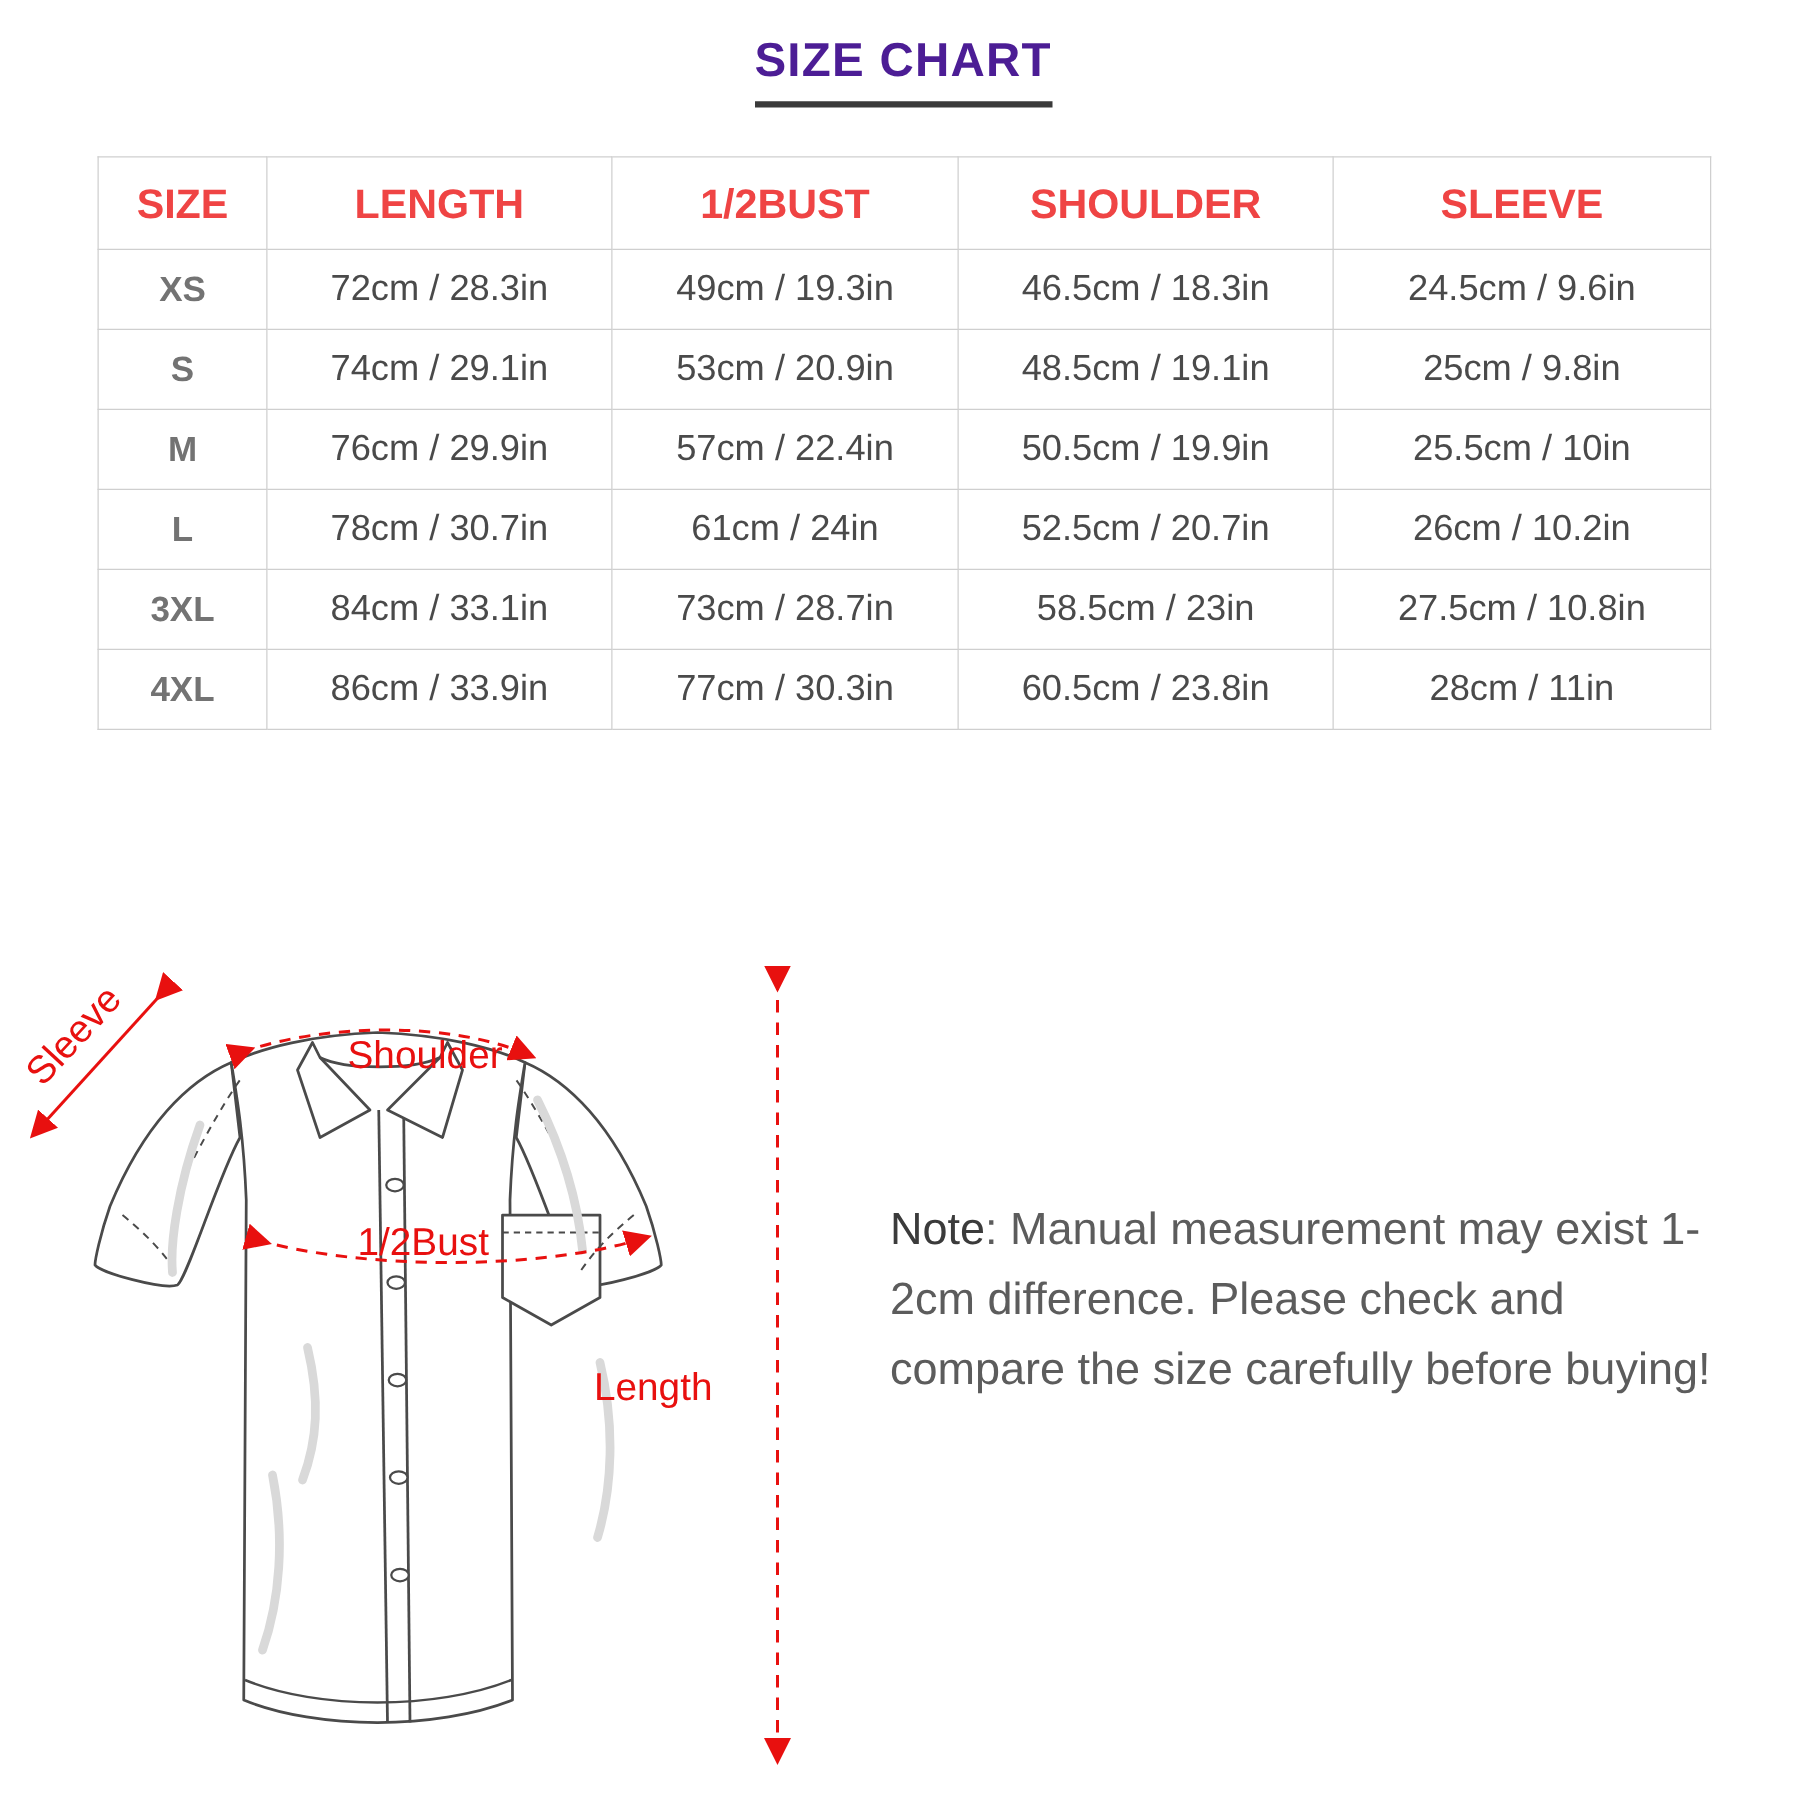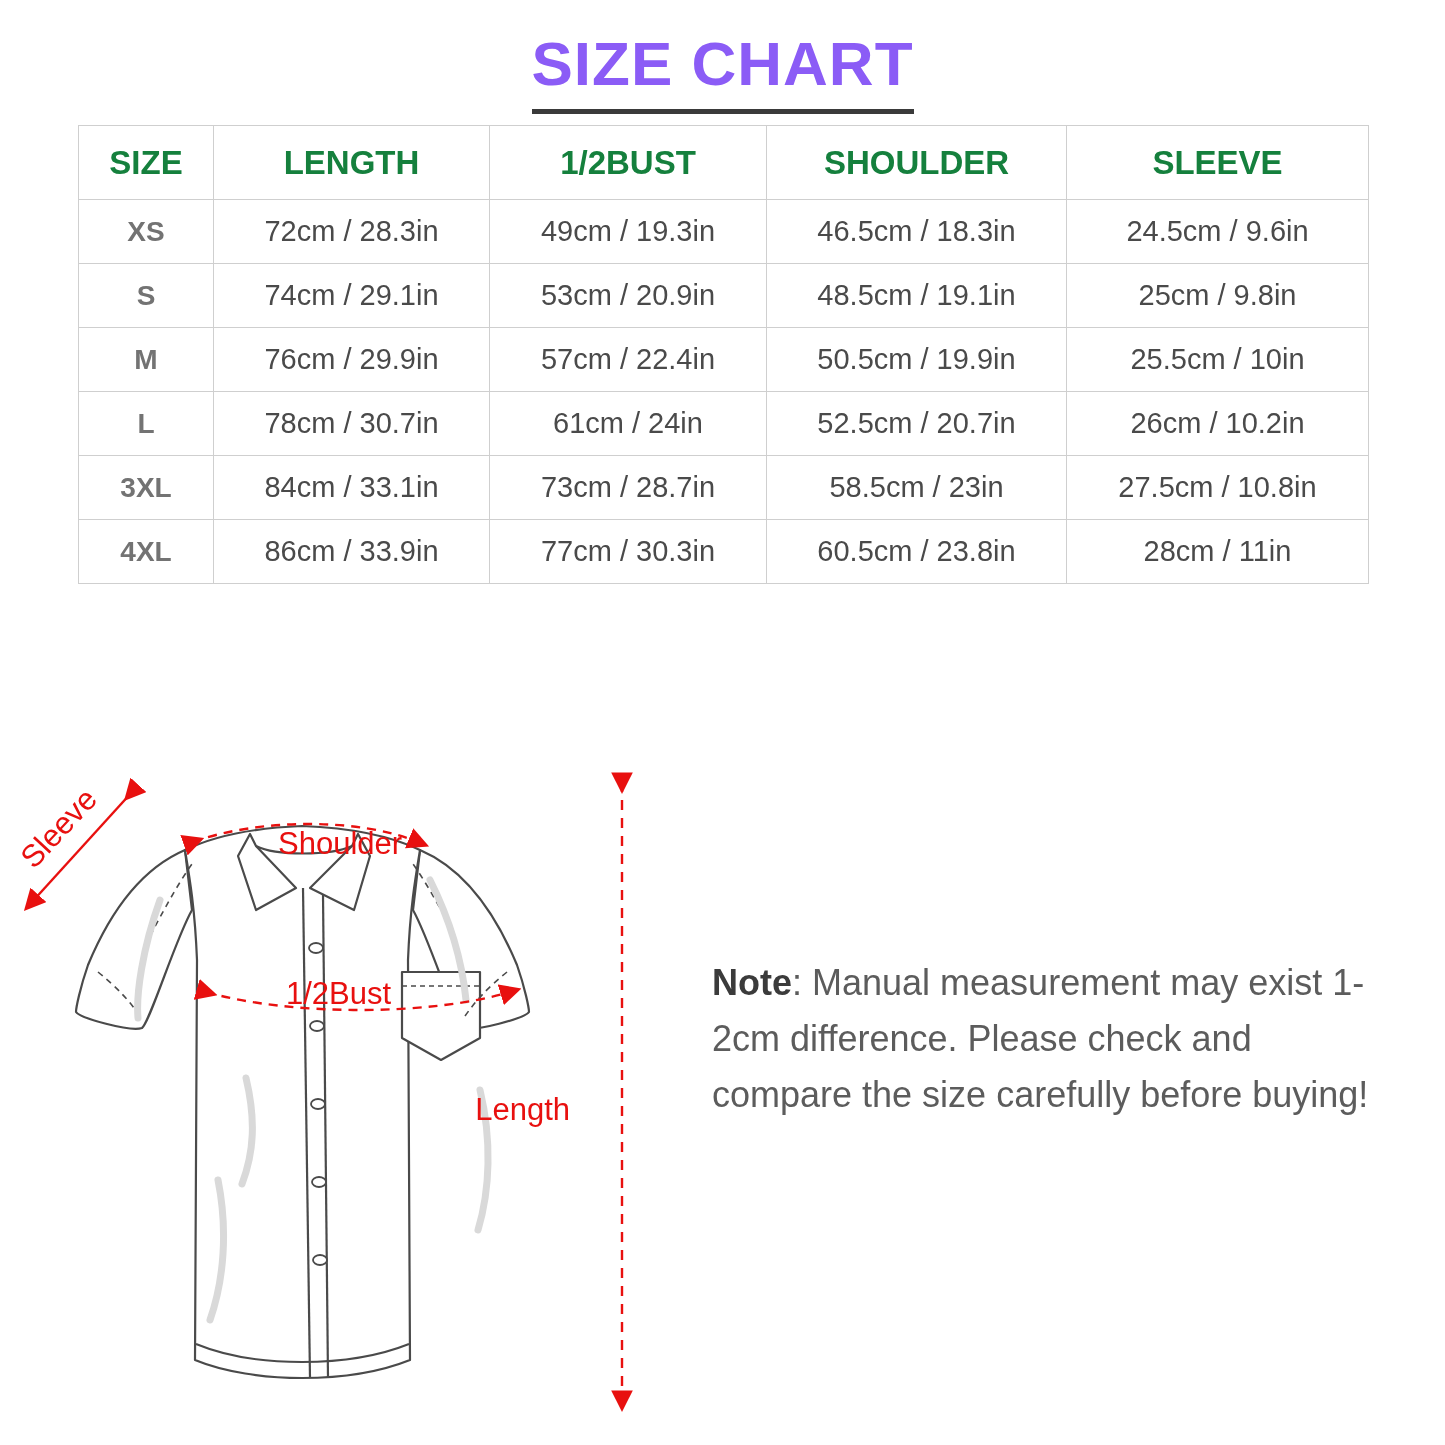--- a/index.html
+++ b/index.html
@@ -17,23 +17,23 @@
   }
 
   
   .title-wrap {
     position: absolute;
     top: 28px; left: 0; width: 100%;
     text-align: center;
   }
   .title {
     display: inline-block;
-    font-size: 62px;
+    font-size: 38px;
     font-weight: bold;
-    color: #8b5cf6;
+    color: #4c1d95;
     letter-spacing: 1px;
     padding-bottom: 10px;
     border-bottom: 5px solid #3a3a3a;
   }
 
   
   .table-wrap {
     position: absolute;
     top: 125px;
     left: 78px;
@@ -50,21 +50,21 @@
     text-align: center;
     color: #4a4a4a;
     font-size: 29px;
     height: 64px;
     padding: 2px 4px;
     white-space: nowrap;
   }
   table.size-chart thead th {
     font-size: 33px;
     font-weight: bold;
-    color: #15803d;
+    color: #ef4444;
     height: 74px;
   }
   table.size-chart td.size-col {
     font-weight: bold;
     color: #737373;
     font-size: 28px;
   }
   col.c0 { width: 135px; }
   col.c1 { width: 276px; }
   col.c2 { width: 277px; }
@@ -86,21 +86,21 @@
     position: absolute;
     left: 712px;
     top: 955px;
     width: 660px;
     font-size: 36px;
     line-height: 1.55;
     color: #5c5c5c;
   }
   .note b {
     color: #3b3b3b;
-    font-weight: bold;
+    font-weight: normal;
   }
 </style>
 </head>
 <body>
 
 <div id="page">
 
   <div class="title-wrap">
     <span class="title">SIZE CHART</span>
   </div>

